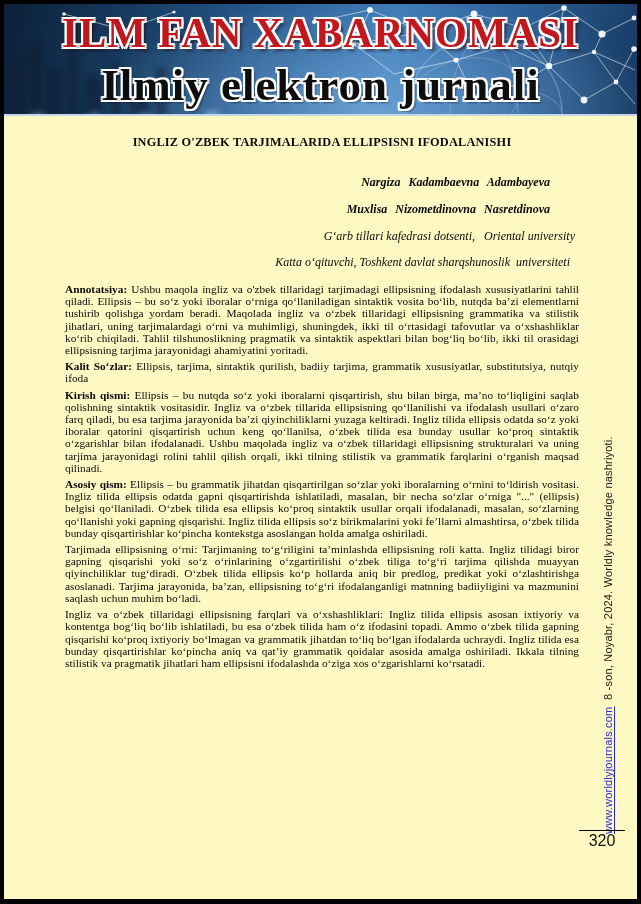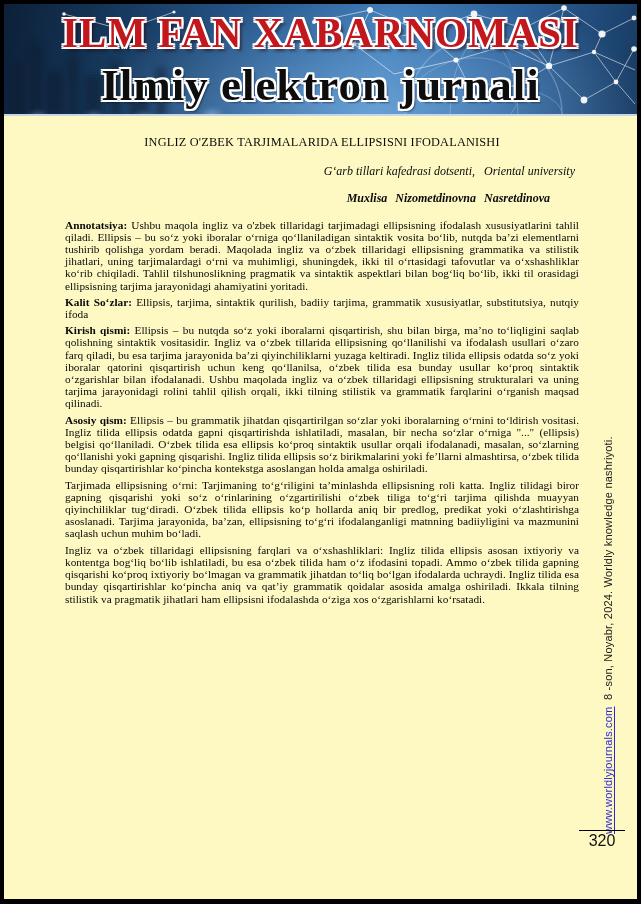--- a/index.html
+++ b/index.html
@@ -36,22 +36,22 @@
       -2px -2px 0 #fff, 2px -2px 0 #fff, -2px 2px 0 #fff, 2px 2px 0 #fff,
       -2px 0 0 #fff, 2px 0 0 #fff, 0 -2px 0 #fff, 0 2px 0 #fff,
       3px 3px 2px rgba(0,0,20,.45);
   }
   
   .content {
     position:absolute; left:61px; top:132px; width:514px;
     font-size:11.3px; line-height:12.2px; color:#0a0a0a;
   }
   .article-title {
-    text-align:center; font-weight:normal; font-size:12.3px;
-    letter-spacing:.2px; margin-bottom:17px;
+    text-align:center; font-weight:bold; font-size:12.3px;
+    letter-spacing:.2px; margin-bottom:28px;
   }
   .author-line { text-align:right; margin-bottom:14.5px; font-size:12px; }
   .author-name { font-weight:bold; font-style:italic; word-spacing:5px; padding-right:29px; }
   .author-affil { font-style:italic; padding-right:4px; }
   .author-affil.second { padding-right:9px; }
   .para { text-align:justify; margin-top:4px; }
   .para-label { font-weight:bold; }
   
   .sidebar-vertical {
     position:absolute; right:23px; top:398px; height:432px;
@@ -142,22 +142,24 @@
     </svg>
     <div class="banner-text">
       <div class="banner-title">ILM FAN XABARNOMASI</div>
       <div class="banner-subtitle">Ilmiy elektron jurnali</div>
     </div>
   </div>
 
   <div class="content">
     <div class="article-title">INGLIZ O'ZBEK TARJIMALARIDA ELLIPSISNI IFODALANISHI</div>
 
+    <div class="author-line author-name">Nargiza Kadambaevna Adambayeva</div>
+    <div class="author-line author-name">Muxlisa Nizometdinovna Nasretdinova</div>
     <div class="author-line author-affil">Gʻarb tillari kafedrasi dotsenti,&nbsp;&nbsp; Oriental university</div>
-    <div class="author-line author-name">Muxlisa Nizometdinovna Nasretdinova</div>
+    <div class="author-line author-affil second">Katta oʻqituvchi, Toshkent davlat sharqshunoslik&nbsp; universiteti</div>
 
     <div class="para"><span class="para-label">Annotatsiya: </span><span>Ushbu maqola ingliz va o'zbek tillaridagi tarjimadagi ellipsisning ifodalash xususiyatlarini tahlil qiladi. Ellipsis – bu soʻz yoki iboralar oʻrniga qoʻllaniladigan sintaktik vosita boʻlib, nutqda baʼzi elementlarni tushirib qolishga yordam beradi. Maqolada ingliz va oʻzbek tillaridagi ellipsisning grammatika va stilistik jihatlari, uning tarjimalardagi oʻrni va muhimligi, shuningdek, ikki til oʻrtasidagi tafovutlar va oʻxshashliklar koʻrib chiqiladi. Tahlil tilshunoslikning pragmatik va sintaktik aspektlari bilan bogʻliq boʻlib, ikki til orasidagi ellipsisning tarjima jarayonidagi ahamiyatini yoritadi.</span></div>
 
     <div class="para"><span class="para-label">Kalit Soʻzlar: </span><span>Ellipsis, tarjima, sintaktik qurilish, badiiy tarjima, grammatik xususiyatlar, substitutsiya, nutqiy ifoda</span></div>
 
     <div class="para"><span class="para-label">Kirish qismi: </span><span>Ellipsis – bu nutqda soʻz yoki iboralarni qisqartirish, shu bilan birga, maʼno toʻliqligini saqlab qolishning sintaktik vositasidir. Ingliz va oʻzbek tillarida ellipsisning qoʻllanilishi va ifodalash usullari oʻzaro farq qiladi, bu esa tarjima jarayonida baʼzi qiyinchiliklarni yuzaga keltiradi. Ingliz tilida ellipsis odatda soʻz yoki iboralar qatorini qisqartirish uchun keng qoʻllanilsa, oʻzbek tilida esa bunday usullar koʻproq sintaktik oʻzgarishlar bilan ifodalanadi. Ushbu maqolada ingliz va oʻzbek tillaridagi ellipsisning strukturalari va uning tarjima jarayonidagi rolini tahlil qilish orqali, ikki tilning stilistik va grammatik farqlarini oʻrganish maqsad qilinadi.</span></div>
 
     <div class="para"><span class="para-label">Asosiy qism: </span><span>Ellipsis – bu grammatik jihatdan qisqartirilgan soʻzlar yoki iboralarning oʻrnini toʻldirish vositasi. Ingliz tilida ellipsis odatda gapni qisqartirishda ishlatiladi, masalan, bir necha soʻzlar oʻrniga "..." (ellipsis) belgisi qoʻllaniladi. Oʻzbek tilida esa ellipsis koʻproq sintaktik usullar orqali ifodalanadi, masalan, soʻzlarning qoʻllanishi yoki gapning qisqarishi. Ingliz tilida ellipsis soʻz birikmalarini yoki feʼllarni almashtirsa, oʻzbek tilida bunday qisqartirishlar koʻpincha kontekstga asoslangan holda amalga oshiriladi.</span></div>
 
     <div class="para"><span class="para-label"></span><span>Tarjimada ellipsisning oʻrni: Tarjimaning toʻgʻriligini taʼminlashda ellipsisning roli katta. Ingliz tilidagi biror gapning qisqarishi yoki soʻz oʻrinlarining oʻzgartirilishi oʻzbek tiliga toʻgʻri tarjima qilishda muayyan qiyinchiliklar tugʻdiradi. Oʻzbek tilida ellipsis koʻp hollarda aniq bir predlog, predikat yoki oʻzlashtirishga asoslanadi. Tarjima jarayonida, baʼzan, ellipsisning toʻgʻri ifodalanganligi matnning badiiyligini va mazmunini saqlash uchun muhim boʻladi.</span></div>

